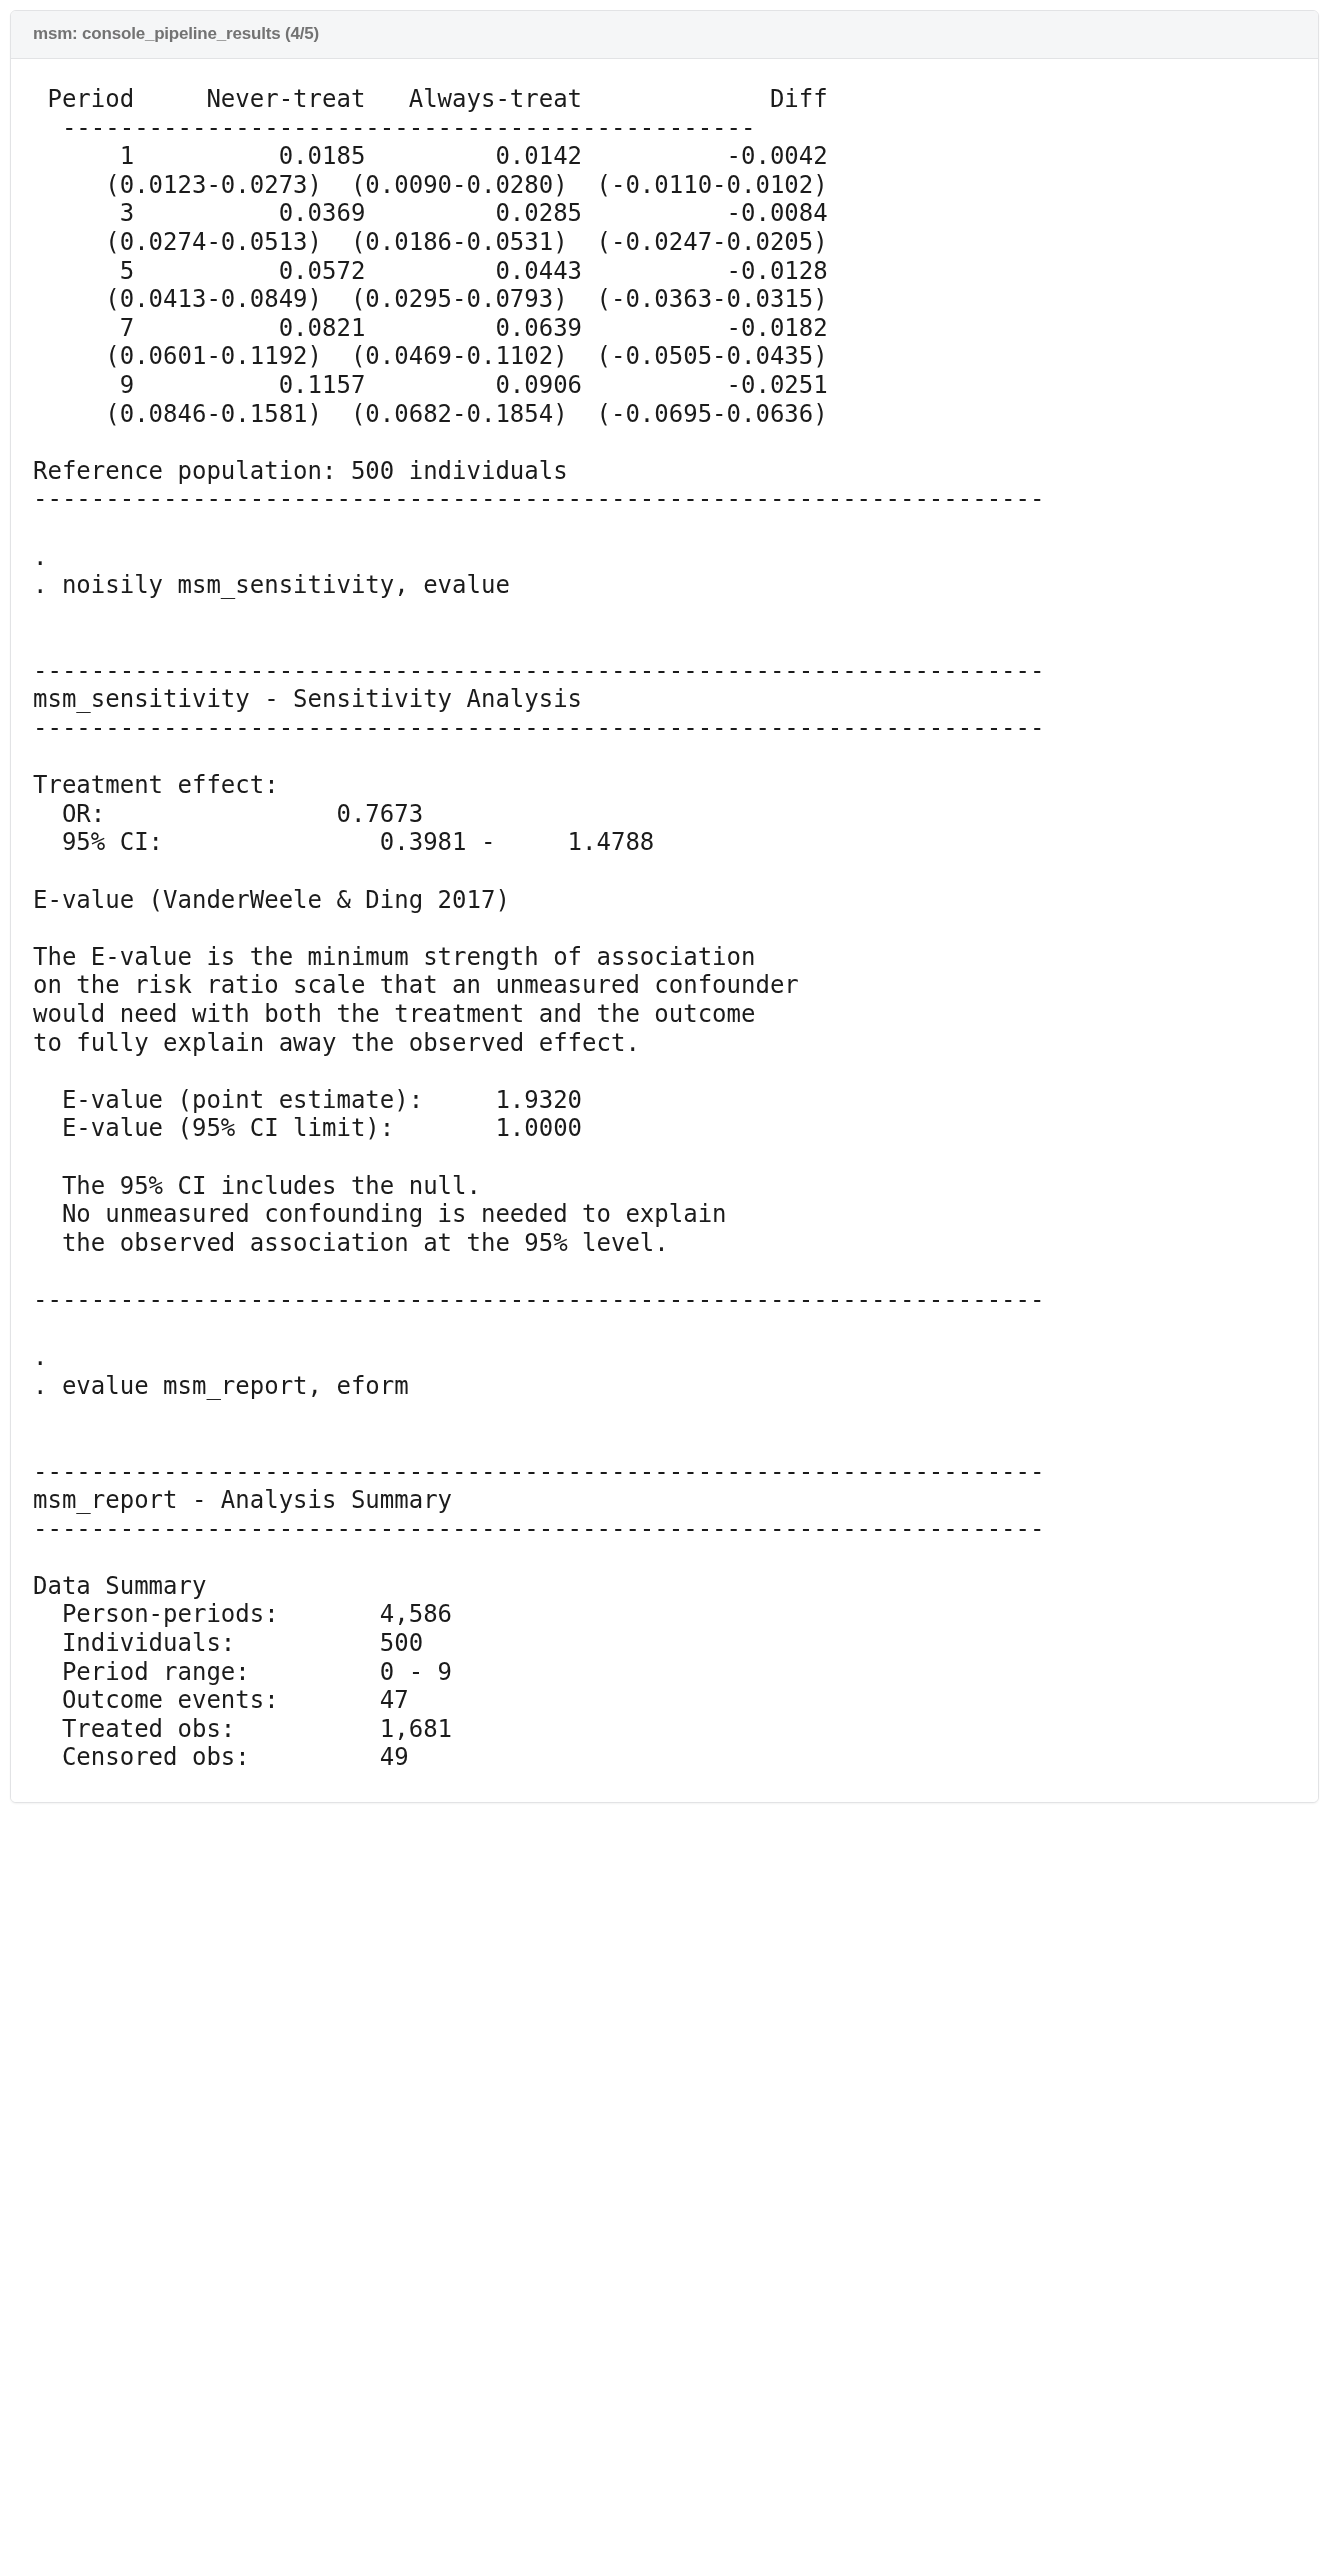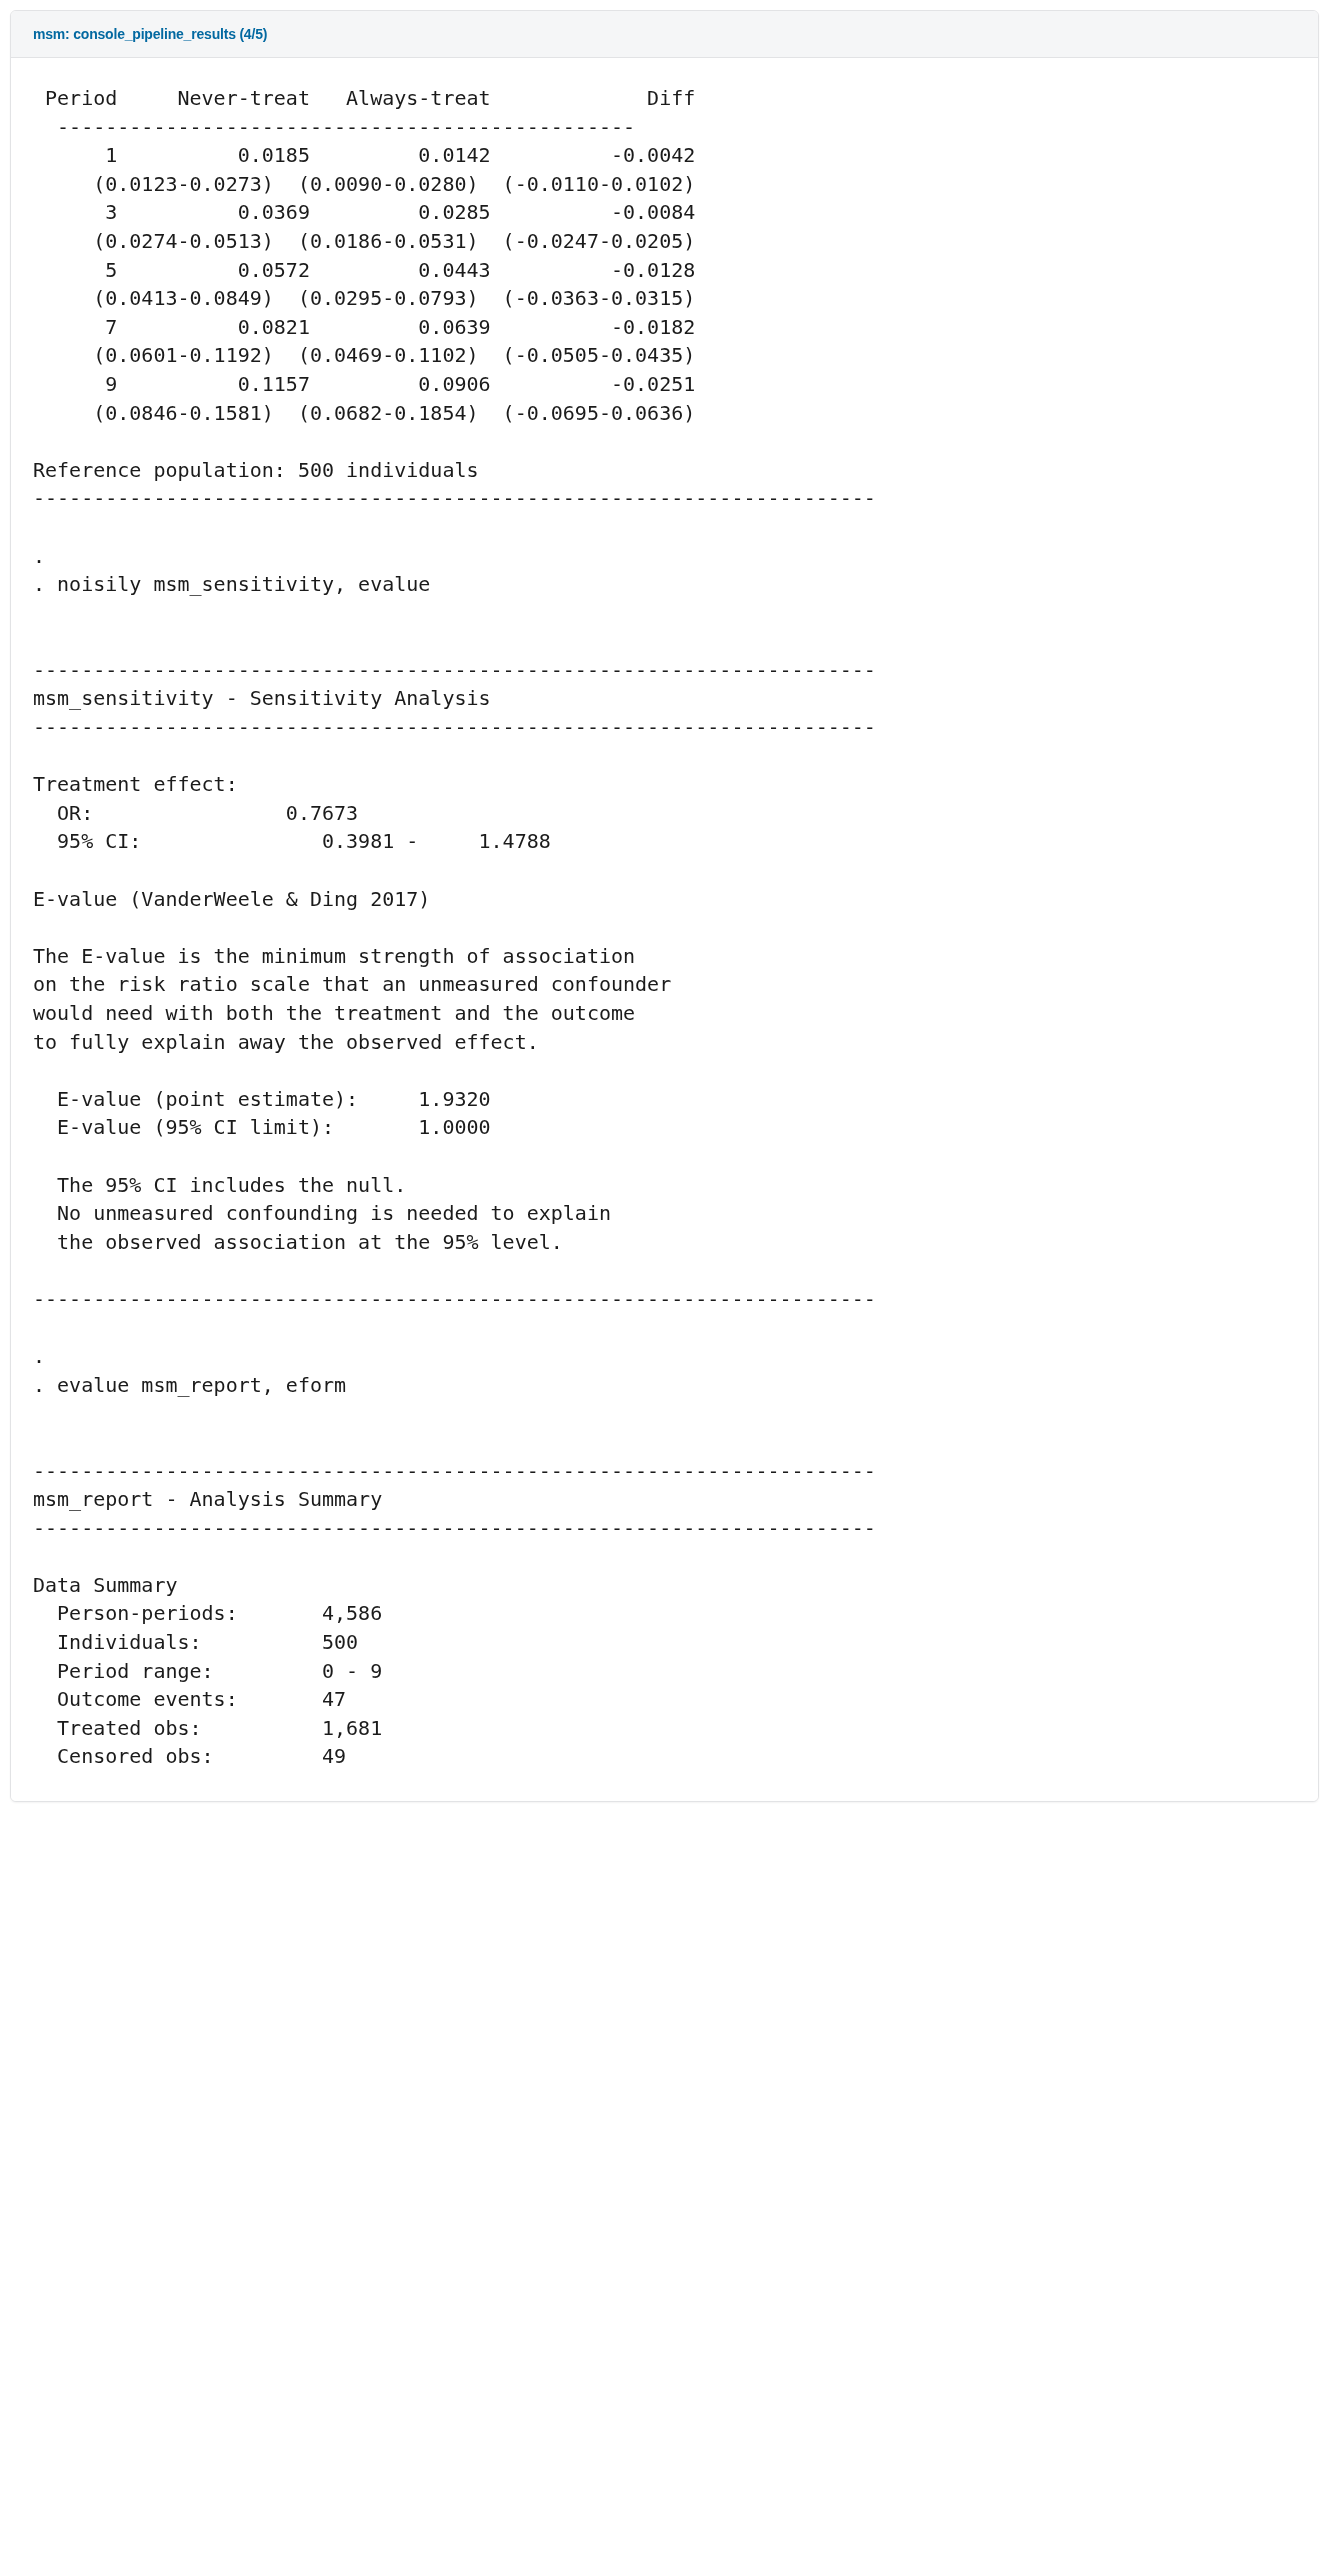--- a/index.html
+++ b/index.html
@@ -22,34 +22,34 @@
     box-shadow: 0 1px 2px rgba(0,0,0,0.05);
   }
   .titlebar {
     background: #f5f6f7;
     border-bottom: 1px solid #e2e3e5;
     padding: 13px 22px 14px 22px;
     box-sizing: border-box;
   }
   .titlebar-text {
     font-family: "Liberation Sans", sans-serif;
-    font-size: 14px;
+    font-size: 17px;
     font-weight: bold;
-    color: #0369a1;
+    color: #737373;
     letter-spacing: -0.2px;
   }
   .console {
     padding: 26px 22px 30px 22px;
     box-sizing: border-box;
     background: #ffffff;
   }
   pre.console-text {
     margin: 0;
     font-family: "DejaVu Sans Mono", "Liberation Mono", monospace;
-    font-size: 20px;
+    font-size: 24px;
     line-height: 28.6px;
     color: #1b1b1b;
     white-space: pre;
     letter-spacing: 0px;
   }
   pre.console-text .cmd {
     font-weight: normal;
   }
 </style>
 </head>

